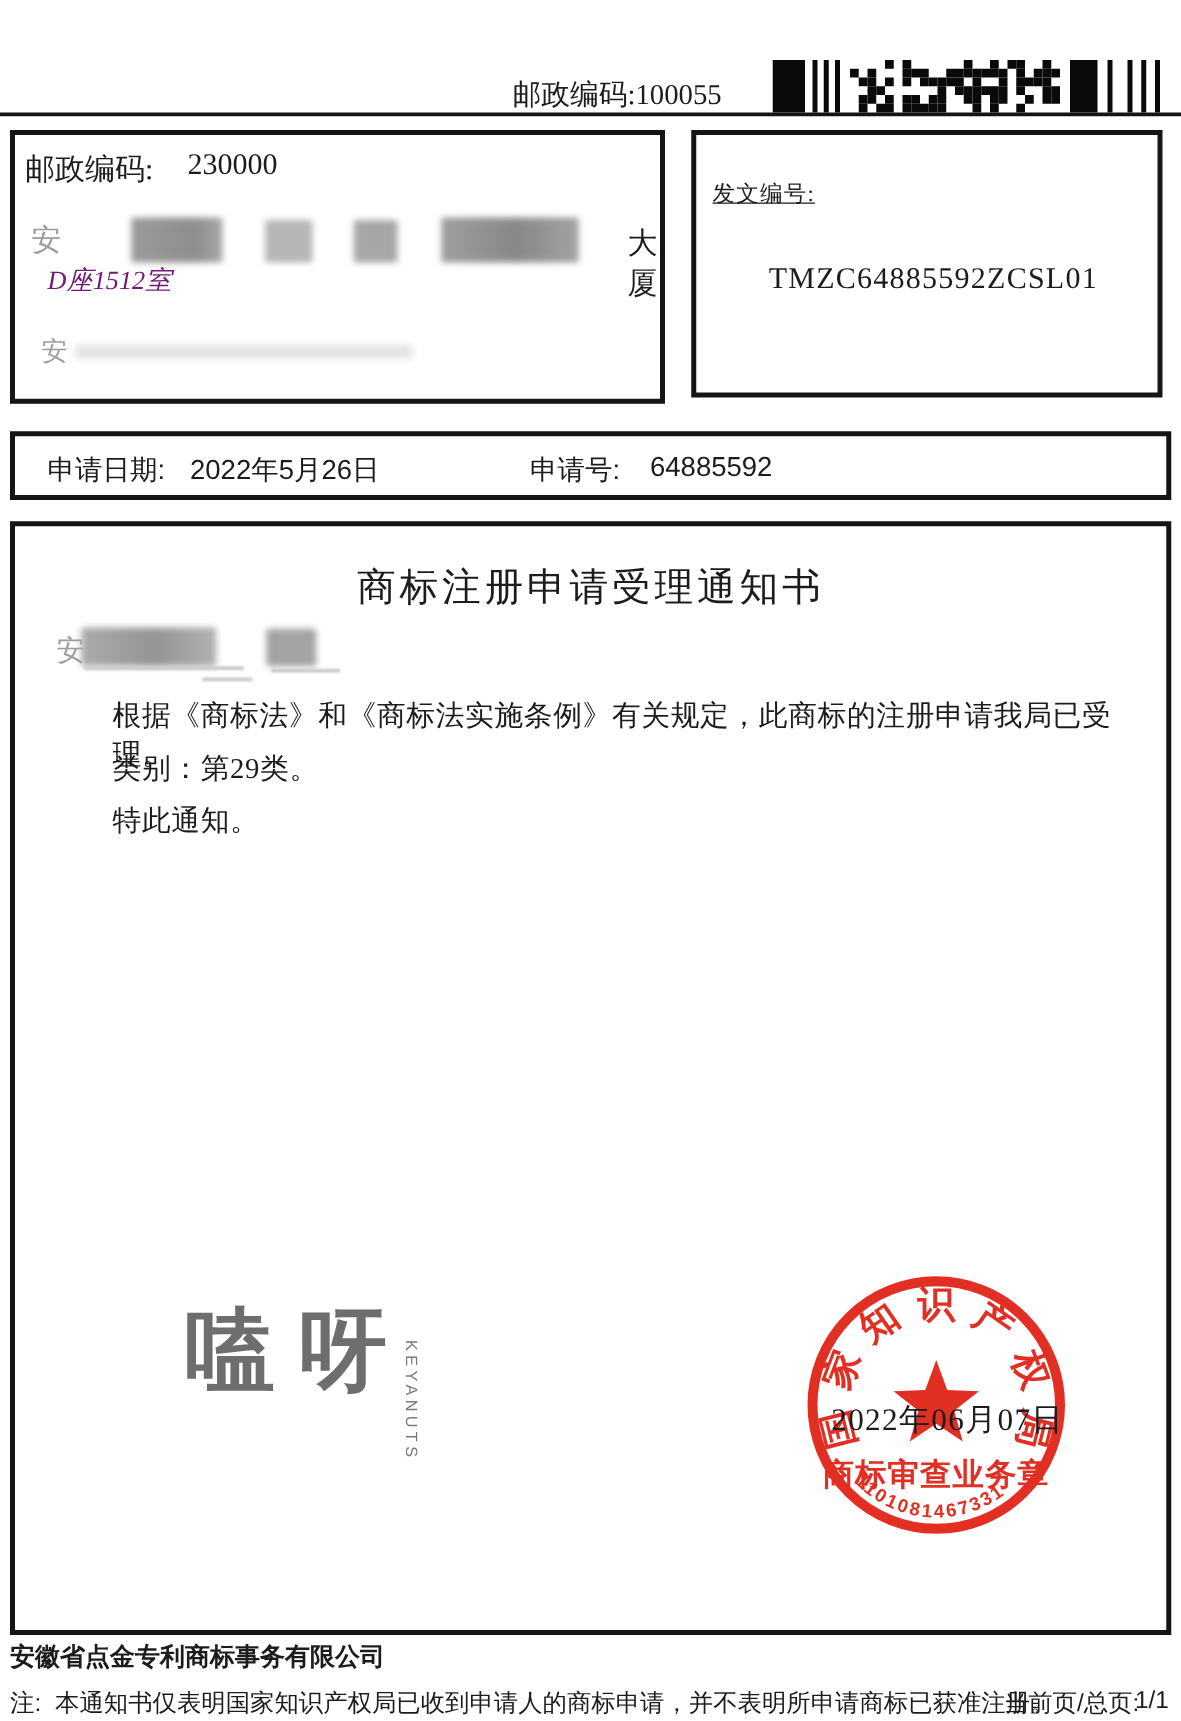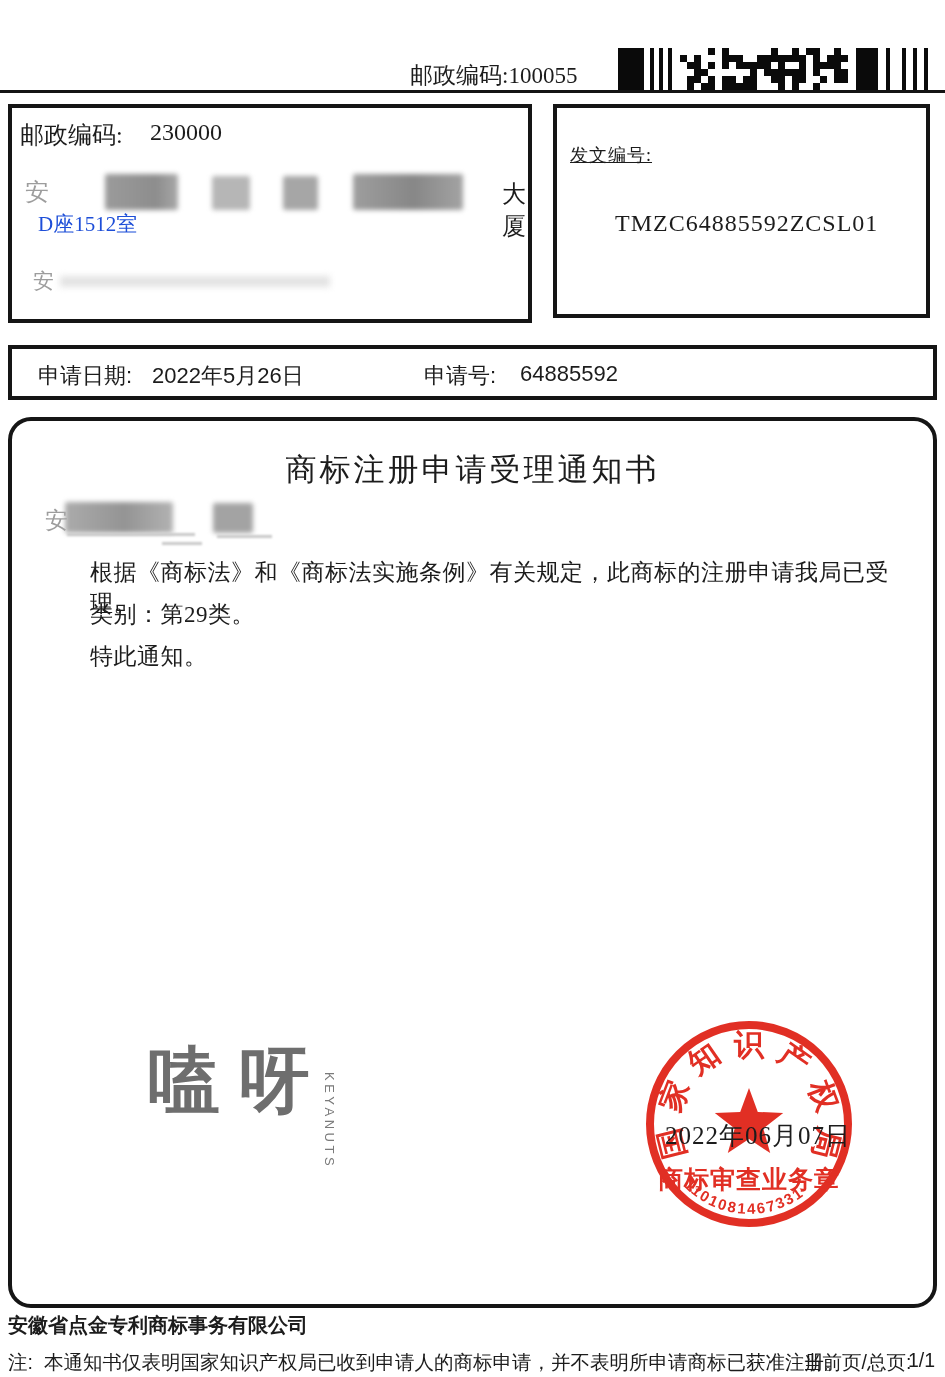--- a/index.html
+++ b/index.html
@@ -6,21 +6,21 @@
   .page{position:relative;width:945px;height:1377px;background:#ffffff;overflow:hidden;
         font-family:"Liberation Serif","DejaVu Serif",serif;color:#1c1c1c;}
   .abs{position:absolute;}
   .box{position:absolute;border:4px solid #151515;background:#fff;box-sizing:border-box;}
   .doc-title{top:6px;left:0;width:100%;text-align:center;font-size:37px;font-weight:600;letter-spacing:3px;}
   .hdr-line{top:60px;font-size:23px;}
   .rule{top:90px;left:0;width:945px;height:3px;background:#141414;}
   .serif-label{font-size:24px;}
   .blur-block{position:absolute;filter:blur(2.5px);border-radius:2px;}
   .faint{color:#9d9d9d;}
-  .vfaint{color:#1d4ed8;filter:blur(0.6px);}
+  .vfaint{color:#701a75;filter:blur(0.6px);font-style:italic;}
   .smudge{position:absolute;background:#e3e3e3;filter:blur(3px);}
   .dash{position:absolute;background:#c9c9c9;filter:blur(1px);}
   .notice-title{top:28px;left:0;width:100%;text-align:center;font-size:31px;letter-spacing:3px;font-weight:500;}
   .body-text{font-size:23px;letter-spacing:0.5px;}
   .hei{font-family:"Liberation Sans","DejaVu Sans",sans-serif;}
   .tm-name{font-size:72px;font-weight:700;letter-spacing:18px;color:#6e6e6e;font-family:"Liberation Serif","DejaVu Serif",serif;}
   .tm-sub{font-size:13px;letter-spacing:3.5px;color:#7a7a7a;font-family:"Liberation Sans","DejaVu Sans",sans-serif;
           transform:rotate(90deg);transform-origin:top left;white-space:nowrap;}
   .seal-wrap{position:absolute;width:212px;height:212px;opacity:0.95;}
   .seal-date{position:absolute;left:22px;top:101px;font-size:25px;color:#101010;letter-spacing:1px;white-space:nowrap;}
@@ -149,21 +149,21 @@
     <div class="abs" style="left:58px;top:102px;font-size:24px;letter-spacing:1px;">TMZC64885592ZCSL01</div>
   </div>
 
   <div class="box" style="left:8px;top:345px;width:929px;height:55px;text-decoration:underline;">
     <div class="abs hei" style="left:26px;top:12px;font-size:22px;font-weight:500;">申请日期:</div>
     <div class="abs hei" style="left:140px;top:12px;font-size:22px;font-weight:500;">2022年5月26日</div>
     <div class="abs hei" style="left:412px;top:12px;font-size:22px;font-weight:500;">申请号:</div>
     <div class="abs hei" style="left:508px;top:12px;font-size:22px;font-weight:500;">64885592</div>
   </div>
 
-  <div class="box" style="left:8px;top:417px;width:929px;height:891px;border-radius:23px;">
+  <div class="box" style="left:8px;top:417px;width:929px;height:891px;">
     <div class="abs notice-title">商标注册申请受理通知书</div>
 
     <div class="abs body-text faint" style="left:33px;top:84px;">安</div>
     <div class="blur-block" style="left:53px;top:81px;width:108px;height:31px;background:linear-gradient(to right,#ababab,#949494 55%,#b2b2b2);"></div>
     <div class="blur-block" style="left:201px;top:82px;width:40px;height:30px;background:#a3a3a3;"></div>
     <div class="dash" style="left:55px;top:112px;width:128px;height:3px;"></div>
     <div class="dash" style="left:205px;top:114px;width:55px;height:3px;"></div>
     <div class="dash" style="left:150px;top:121px;width:40px;height:3px;"></div>
 
     <div class="abs body-text" style="left:78px;top:136px;width:840px;">根据《商标法》和《商标法实施条例》有关规定，此商标的注册申请我局已受理。</div>

